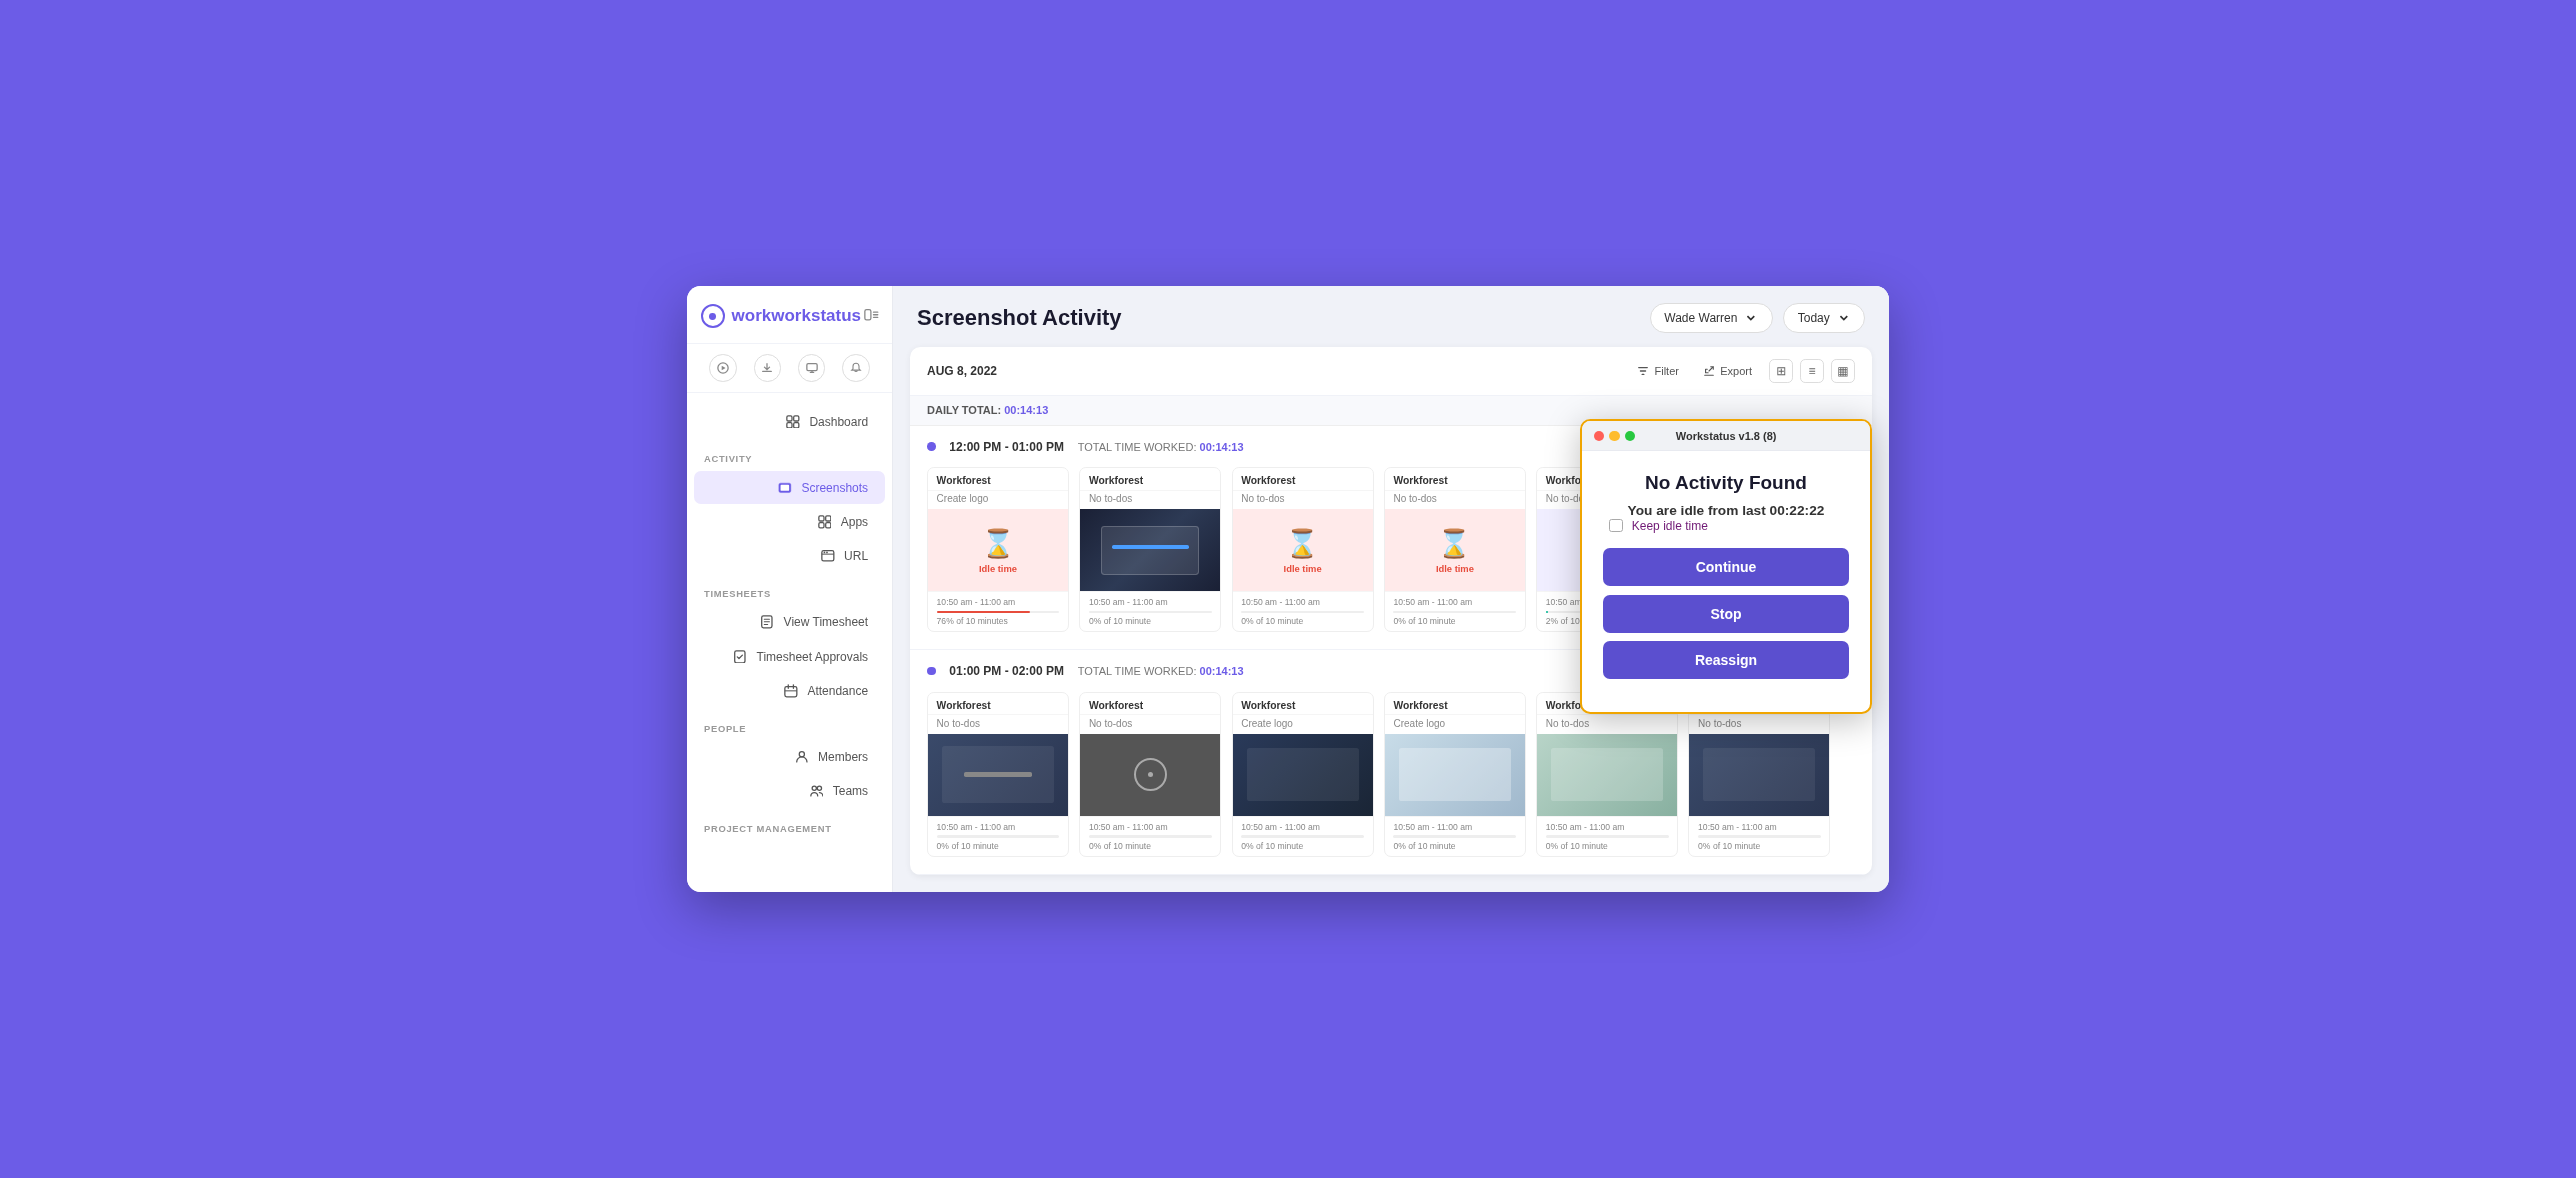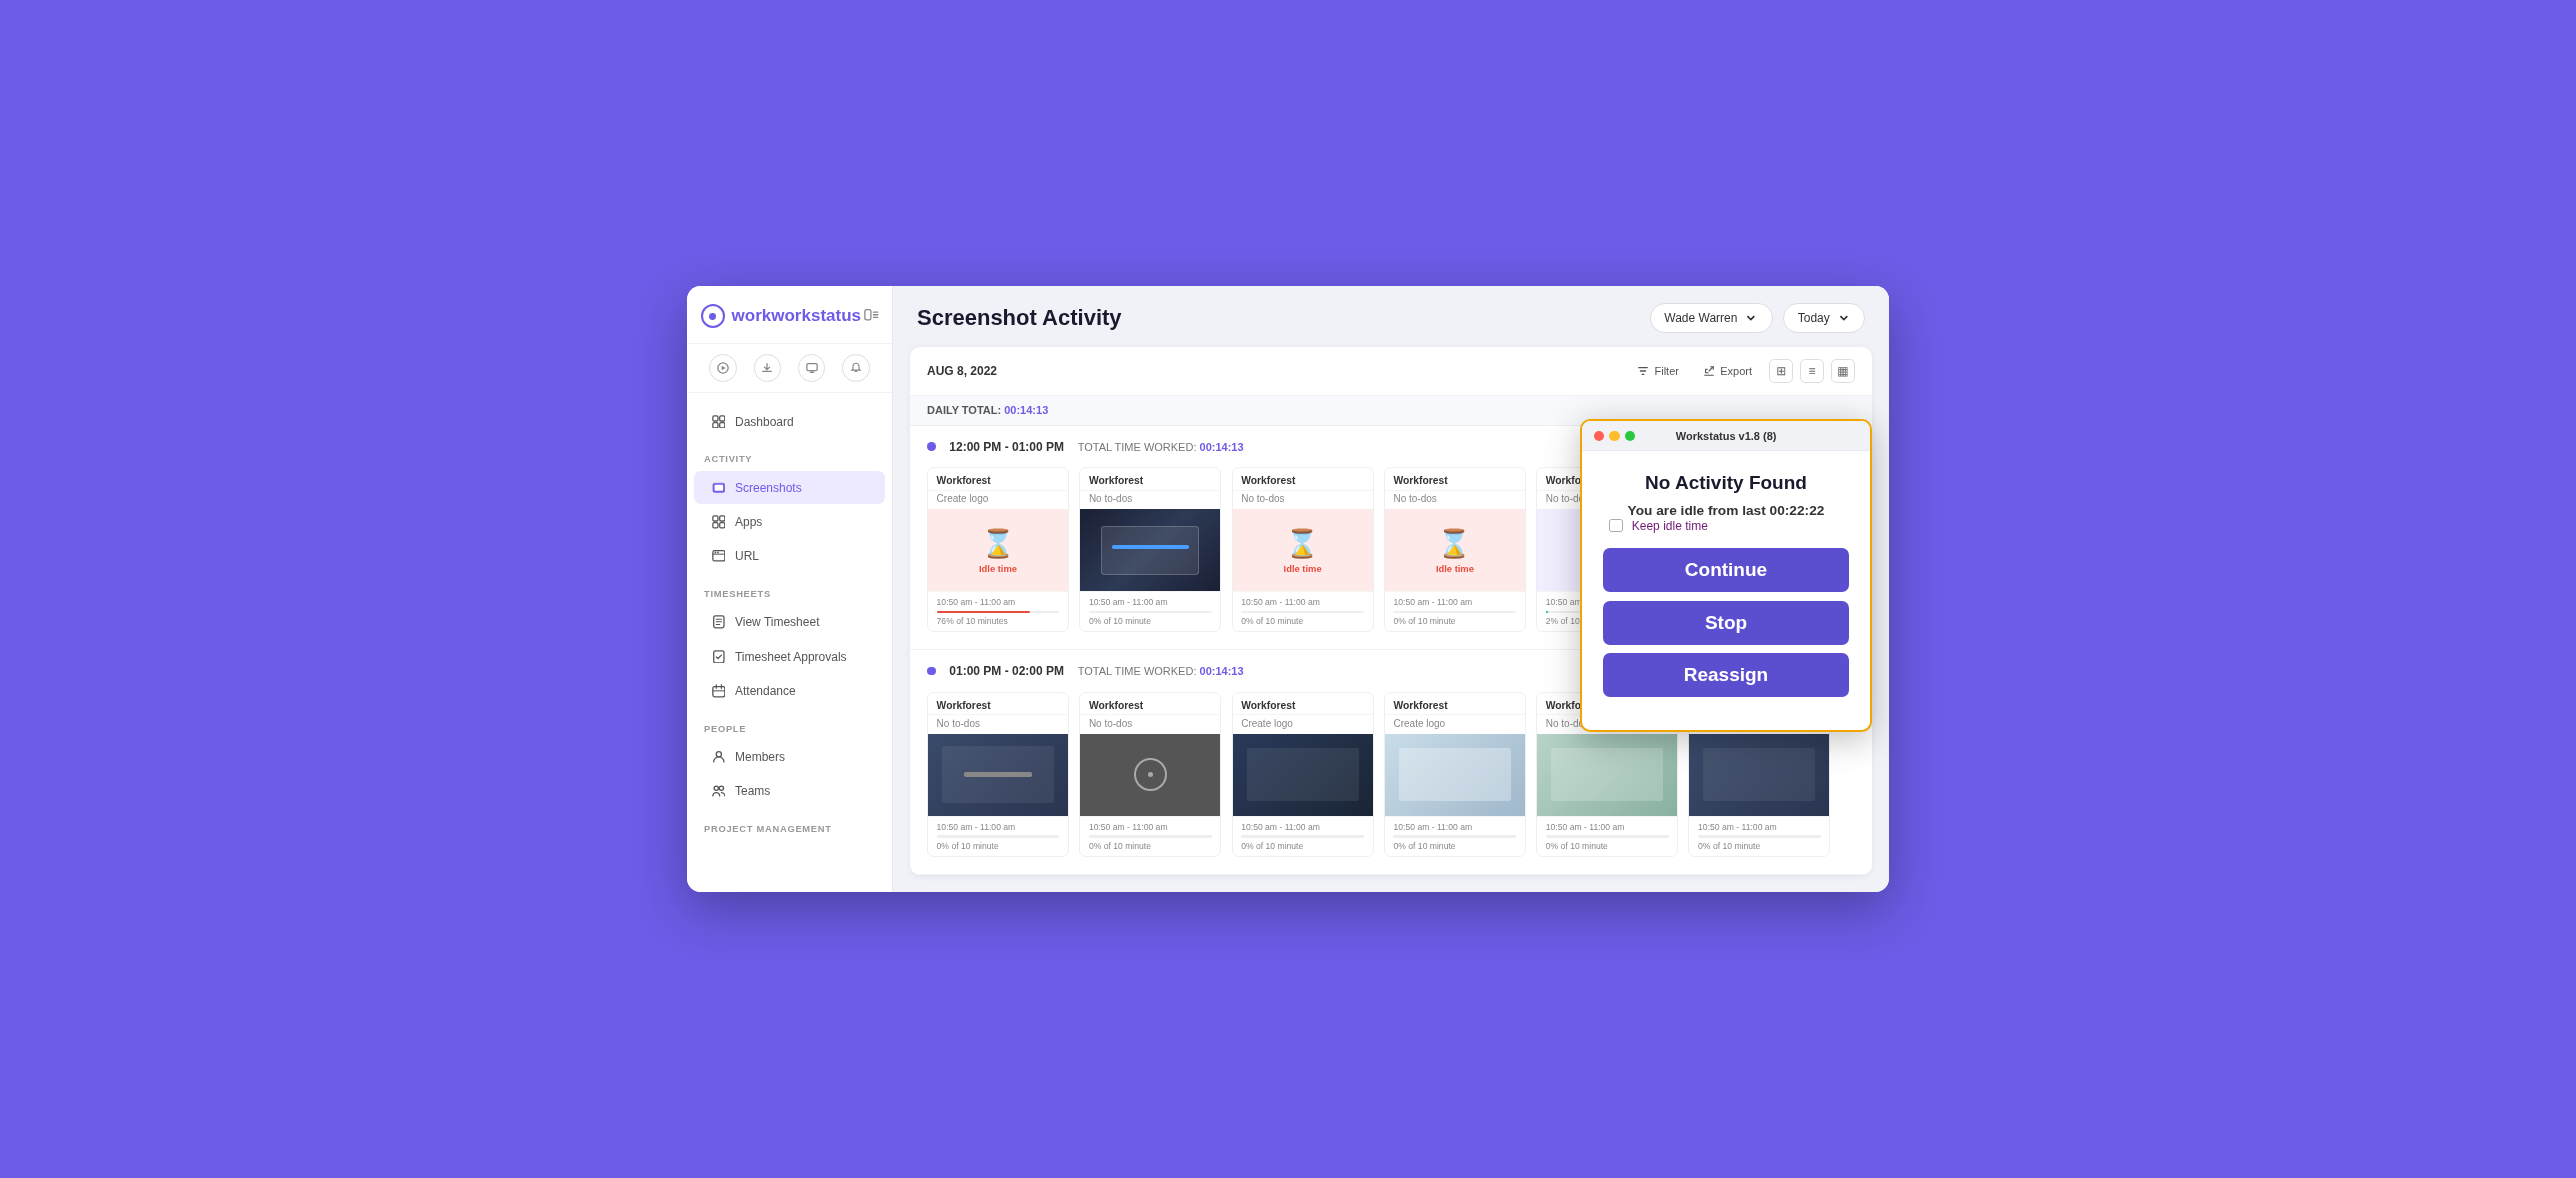--- a/index.html
+++ b/index.html
@@ -97,20 +97,21 @@
       align-items: center;
       gap: 8.6px;
       padding: 8.6px 17px;
       cursor: pointer;
       color: #555;
       font-size: 12px;
       font-weight: 500;
       border-radius: 6.9px;
       margin: 1.7px 6.9px;
       transition: background 0.15s;
+      justify-content: flex-end;
     }
     .nav-item.active {
       background: #ede9ff;
       color: #6c5ce7;
     }
     .nav-item .nav-icon {
       width: 15.5px;
       height: 15.5px;
       display: flex;
       align-items: center;
@@ -426,21 +427,21 @@
     .popup-checkbox-label {
       font-size: 12px;
       color: #701a75;
     }
     .popup-btn {
       display: block;
       width: 100%;
       padding: 11px;
       border-radius: 6.9px;
       border: none;
-      font-size: 19px;
+      font-size: 14px;
       font-weight: 700;
       color: #fff;
       background: #5b4fcf;
       cursor: pointer;
       margin-bottom: 8.6px;
       text-align: center;
     }
     .popup-btn:last-child { margin-bottom: 16px; }
 
     

